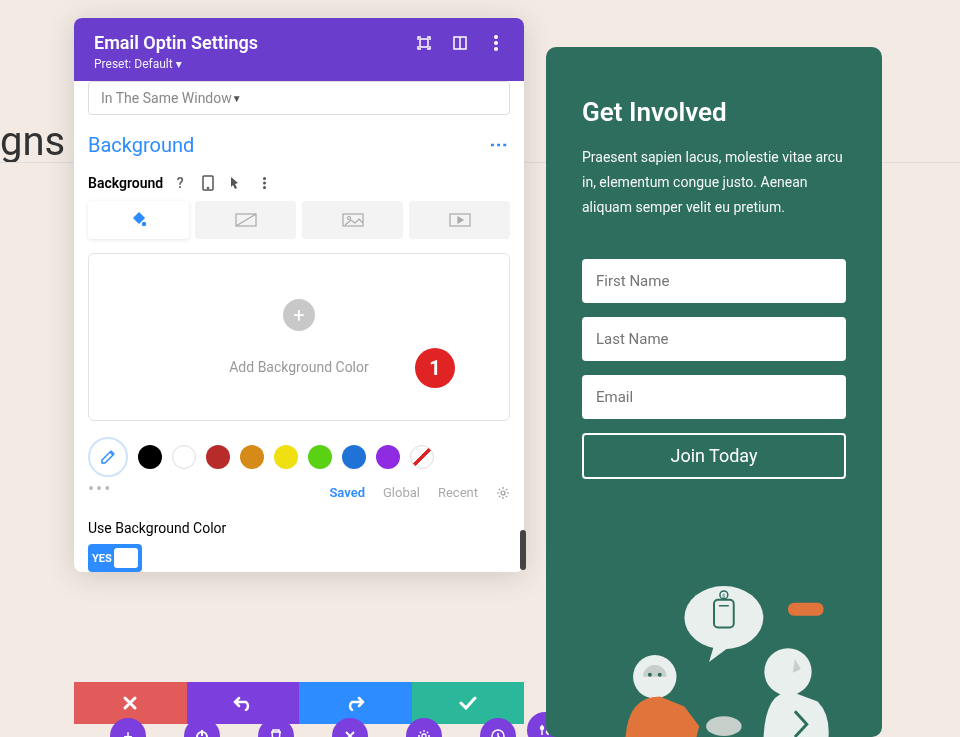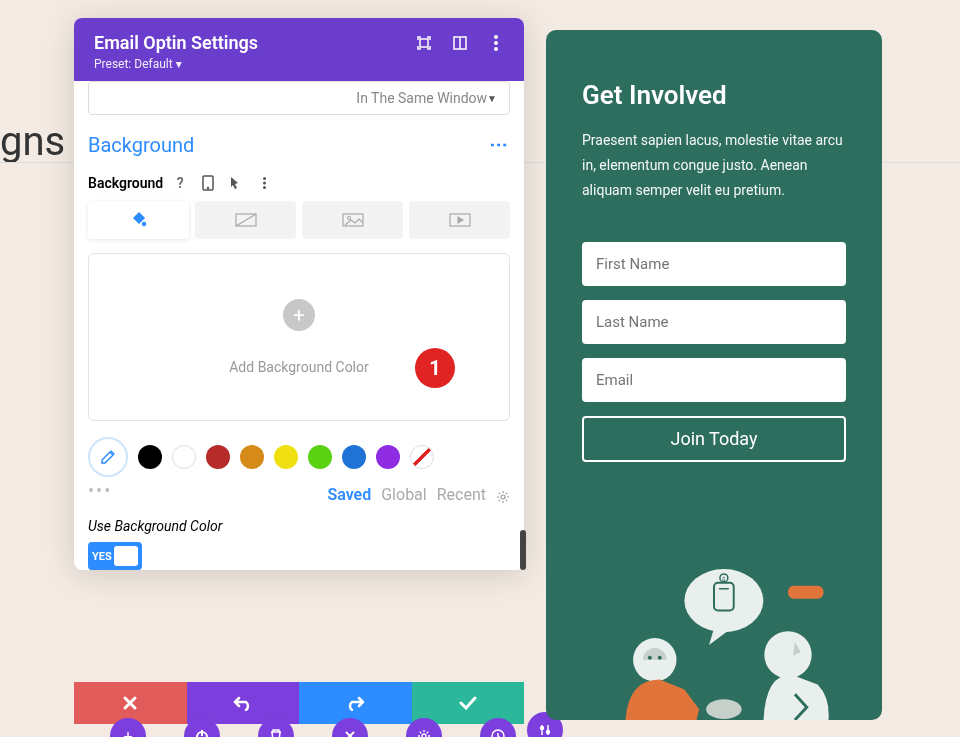--- a/index.html
+++ b/index.html
@@ -15,21 +15,21 @@
 .modal-title { font-size: 18px; font-weight: 600; display: flex; justify-content: space-between; align-items: center; }
 .modal-subtitle { font-size: 12px; opacity: .9; margin-top: 4px; }
 .header-icons { display: flex; gap: 20px; align-items: center; }
 .hicon { width: 16px; height: 16px; display: inline-flex; align-items: center; justify-content: center; }
 
 .tabs { background: #7c3edc; display: flex; }
 .tab { padding: 12px 24px; color: #fff; font-size: 14px; font-weight: 600; cursor: pointer; }
 .tab.active { background: #8f4dea; }
 
 .panel { padding: 0 0 0 0; position: relative; }
-.select-row { margin: 0 14px; padding: 16px 12px; border: 1px solid #ddd; border-radius: 4px; display: flex; justify-content: flex-end; align-items: center; color: #888; font-size: 14px; overflow: hidden; height: 28px; }
+.select-row { margin: 0 14px; padding: 16px 12px; border: 1px solid #ddd; border-radius: 4px; display: flex; justify-content: flex-start; align-items: center; color: #888; font-size: 14px; overflow: hidden; height: 28px; }
 .select-row .tri { font-size: 10px; color: #555; }
 
 .section { padding: 18px 14px 0; }
 .section-title-row { display: flex; justify-content: space-between; align-items: center; }
 .section-title { color: #2d8cff; font-size: 20px; font-weight: 400; }
 .section-menu { color: #2d8cff; font-size: 18px; font-weight: bold; letter-spacing: 0; writing-mode: vertical-rl; }
 
 .field-row { display: flex; align-items: center; gap: 10px; margin-top: 18px; font-size: 14px; font-weight: 600; }
 .field-icons { display: flex; gap: 14px; color: #666; }
 .fi { width: 14px; height: 14px; display: inline-flex; align-items: center; justify-content: center; }
@@ -44,43 +44,43 @@
 
 .badge { position: absolute; left: 415px; top: 348px; width: 40px; height: 40px; border-radius: 50%; background: #e02424; color: #fff; display: flex; align-items: center; justify-content: center; font-size: 20px; font-weight: 700; z-index: 5; }
 
 .swatches { display: flex; align-items: center; gap: 10px; margin-top: 16px; flex-wrap: wrap; }
 .sw { width: 24px; height: 24px; border-radius: 50%; cursor: pointer; }
 .eyedrop { width: 40px; height: 40px; border-radius: 50%; border: 2px solid #cfe4fb; display: flex; align-items: center; justify-content: center; color: #2d8cff; }
 .sw-white { border: 1px solid #ddd; background: #fff; }
 .sw-none { background: linear-gradient(135deg, #fff 45%, #e02424 45%, #e02424 55%, #fff 55%); border: 1px solid #ddd; }
 
 .dots { color: #bbb; font-size: 18px; letter-spacing: 2px; }
-.tabs-text { display: flex; gap: 10px; font-size: 16px; color: #aaa; align-items: flex-end; margin-top: 8px; justify-content: flex-end; }
+.tabs-text { display: flex; gap: 18px; font-size: 13px; color: #aaa; align-items: center; margin-top: 8px; justify-content: flex-end; }
 .tabs-text .saved { color: #2d8cff; font-weight: 600; }
 .gear { color: #999; }
 
-.use-bg { font-size: 14px; margin-top: 14px; font-style: italic; }
+.use-bg { font-size: 14px; margin-top: 20px; }
 .toggle { margin-top: 8px; width: 54px; height: 28px; background: #2d8cff; border-radius: 4px; position: relative; display: flex; align-items: center; padding: 14px 4px; color: #fff; font-size: 11px; font-weight: 700; }
 .toggle .knob { width: 24px; height: 20px; background: #fff; border-radius: 3px; margin-left: auto; }
 
 
 .footer { position: absolute; left: 74px; top: 682px; width: 450px; height: 42px; display: flex; }
 .fbtn { flex: 1; display: flex; align-items: center; justify-content: center; color: #fff; font-size: 18px; cursor: pointer; }
 .fbtn.close { background: #e25b5b; }
 .fbtn.undo { background: #7c3edc; }
 .fbtn.redo { background: #2d8cff; }
 .fbtn.check { background: #2bb89a; }
 
 
 .toolbar { position: absolute; left: 110px; top: 718px; display: flex; gap: 38px; }
 .tcircle { width: 36px; height: 36px; border-radius: 50%; background: #7c3edc; color: #fff; display: flex; align-items: center; justify-content: center; font-size: 16px; }
 .tcircle.slider { position: absolute; left: 527px; top: 712px; background: #7c3edc; }
 
 
-.preview { position: absolute; left: 546px; top: 30px; width: 336px; background: #2e6e5f; border-radius: 10px; padding: 50px 36px 0; color: #fff; height: 690px; overflow: hidden; }
+.preview { position: absolute; left: 546px; top: 47px; width: 336px; background: #2e6e5f; border-radius: 10px; padding: 50px 36px 0; color: #fff; height: 690px; overflow: hidden; }
 .pv-title { font-size: 26px; font-weight: 600; margin-bottom: 18px; }
 .pv-text { font-size: 14px; line-height: 1.8; opacity: .95; margin-bottom: 38px; }
 .pv-input { width: 100%; height: 44px; background: #fff; border-radius: 4px; border: none; padding: 0 14px; font-size: 15px; color: #666; margin-bottom: 14px; }
 .pv-btn { width: 100%; height: 46px; border: 2px solid #fff; background: transparent; color: #fff; font-size: 18px; border-radius: 4px; cursor: pointer; }
 
 .illustration { position: absolute; bottom: -10px; left: 20px; right: 20px; height: 170px; }
 
 
 .scroll-hint { position: absolute; left: 520px; top: 530px; width: 6px; height: 40px; background: #444; border-radius: 3px; }
 

